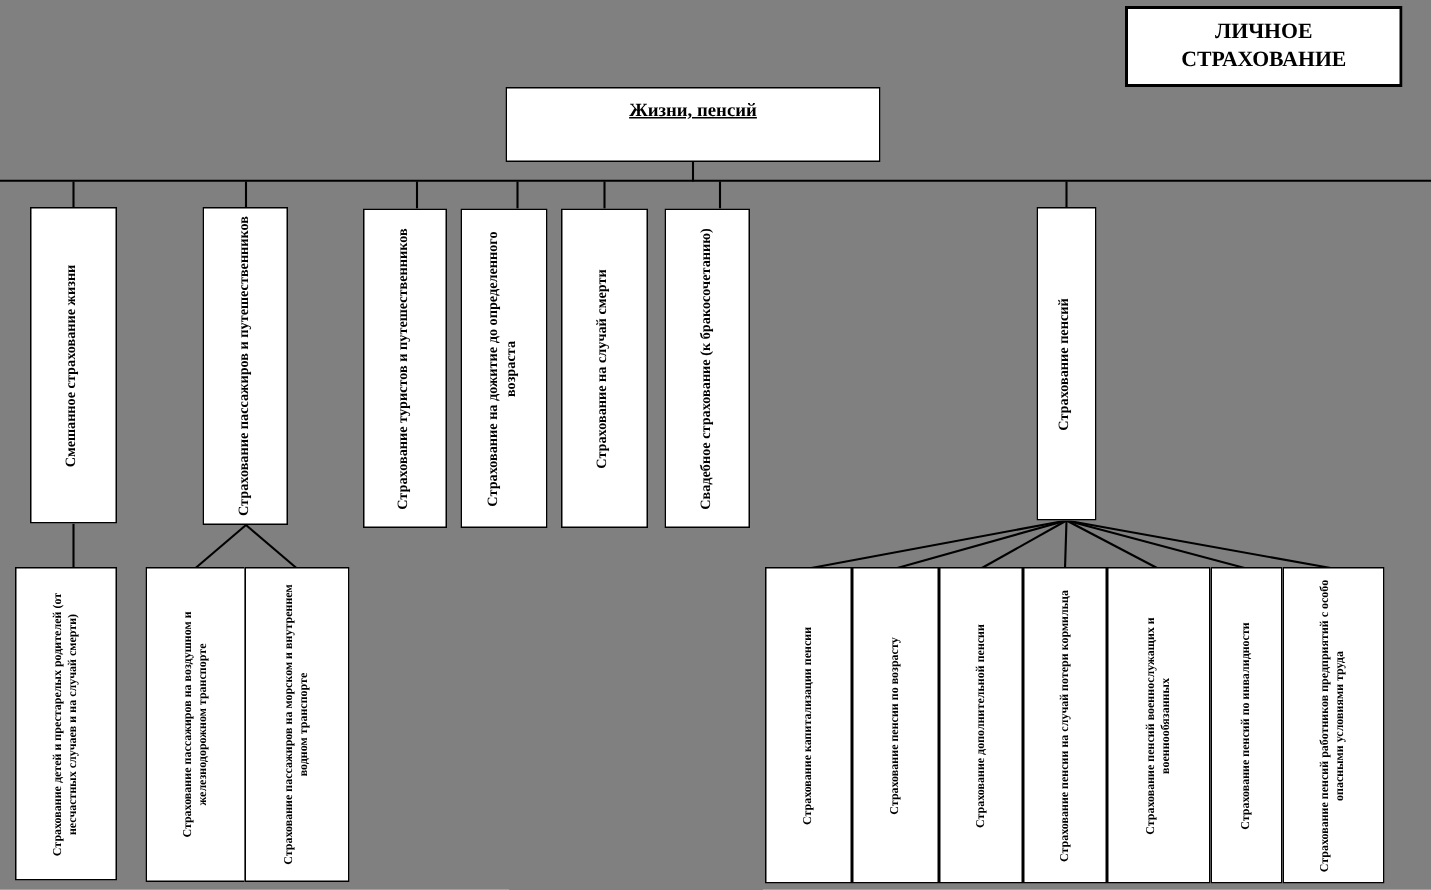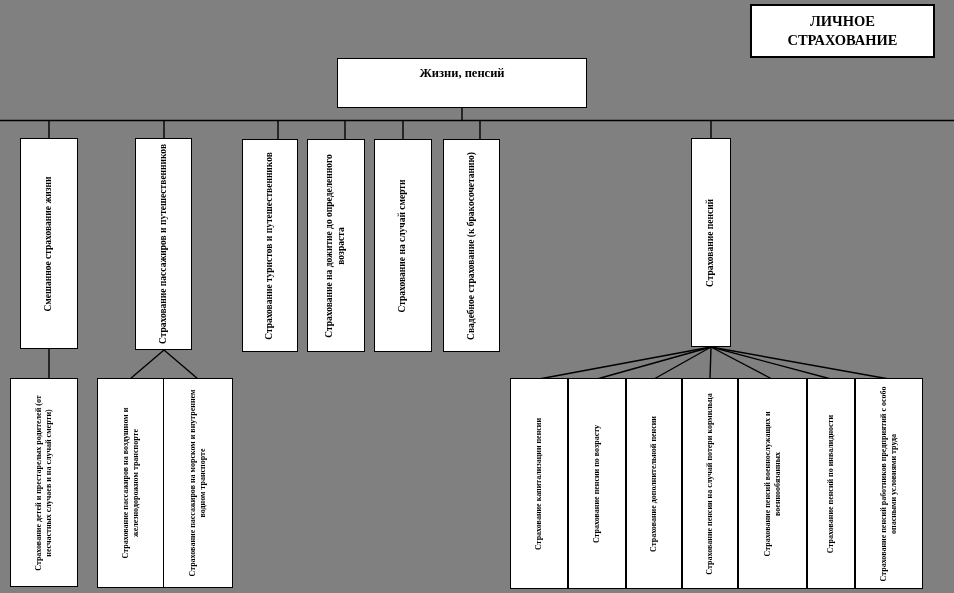--- a/index.html
+++ b/index.html
@@ -31,20 +31,21 @@
     line-height: 1.3;
     padding: 0 14px;
   }
   .root-box {
     display: flex;
     justify-content: center;
     font-weight: bold;
     font-size: 12.5px;
     padding-top: 7px;
     text-align: center;
+    text-decoration: underline;
   }
   .vbox .vtext {
     position: absolute;
     top: 50%;
     left: 50%;
     transform: translate(-50%, -50%) rotate(-90deg);
     text-align: center;
     font-weight: bold;
     color: #000000;
   }

